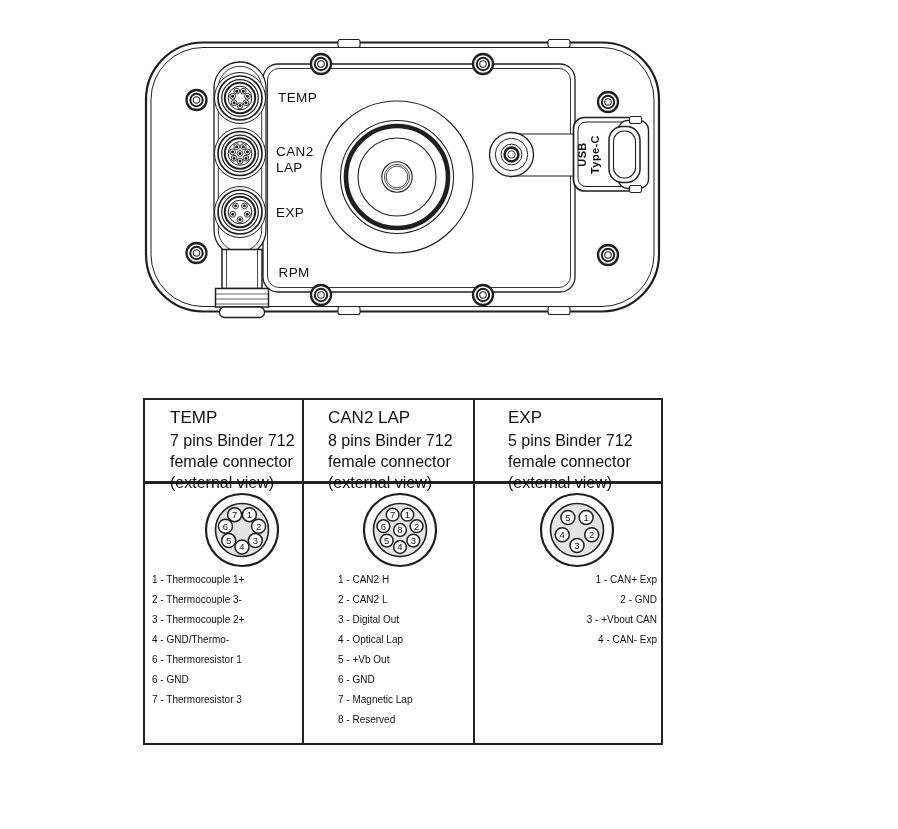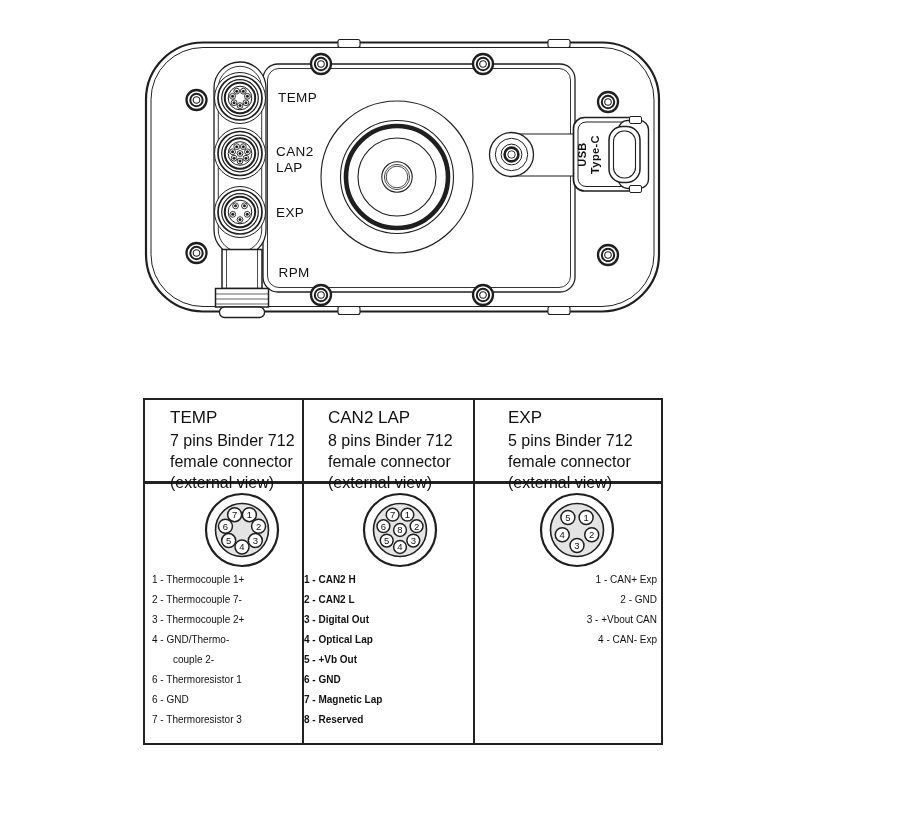--- a/index.html
+++ b/index.html
@@ -30,21 +30,21 @@
   .c0 .phead{padding-left:25px;}
   .c1 .phead{padding-left:24px;}
   .c2 .phead{padding-left:33px;}
   .pbody{padding-top:8px;}
   .conn-svg{display:block;}
   .c0 .conn-svg{margin-left:22px;}
   .c1 .conn-svg{margin-left:21px;}
   .c2 .conn-svg{margin-left:27px;}
   .pins{list-style:none;margin:2px 4px 0 0;padding:0;font-size:10px;line-height:20px;white-space:nowrap;}
   .c0 .pins{padding-left:7px;}
-  .c1 .pins{font-weight:bold;}
+  .c1 .pins{padding-left:34px;}
   .c2 .pins{padding-left:33px;text-align:right;}
   .pins li.indent{padding-left:21px;}
   
   .cw{fill:#fff;stroke:#1f1f1f;stroke-width:2.2;}
   .cf{fill:#e4e4e4;stroke:#1f1f1f;stroke-width:1.6;}
   .cp{fill:#fff;stroke:#1f1f1f;stroke-width:1.5;}
   .cn{fill:#111;font-size:9.5px;text-anchor:middle;font-family:"Liberation Sans",sans-serif;}
 </style>
 </head>
 <body>
@@ -203,24 +203,23 @@
             <text x="75" y="58.3" class="cn">4</text>
             <circle cx="61.70886479804349" cy="48.59932663159847" r="7" class="cp"></circle>
             <text x="61.70886479804349" y="51.89932663159847" class="cn">5</text>
             <circle cx="58.426225492909" cy="34.217144122742646" r="7" class="cp"></circle>
             <text x="58.426225492909" y="37.51714412274264" class="cn">6</text>
             <circle cx="67.62397643500151" cy="22.683529245658875" r="7" class="cp"></circle>
             <text x="67.62397643500151" y="25.983529245658875" class="cn">7</text>
           </svg>
         <ul class="pins">
             <li>1 - Thermocouple 1+</li>
-            <li>2 - Thermocouple 7-</li>
+            <li>2 - Thermocouple 3-</li>
             <li>3 - Thermocouple 2+</li>
             <li>4 - GND/Thermo-</li>
-            <li class="indent">couple 2-</li>
             <li>6 - Thermoresistor 1</li>
             <li>6 - GND</li>
             <li>7 - Thermoresistor 3</li>
           </ul>
       </div>
     </div>
 
     <div class="pcol c1">
       <div class="phead">
         <div class="ptitle">CAN2 LAP</div>

